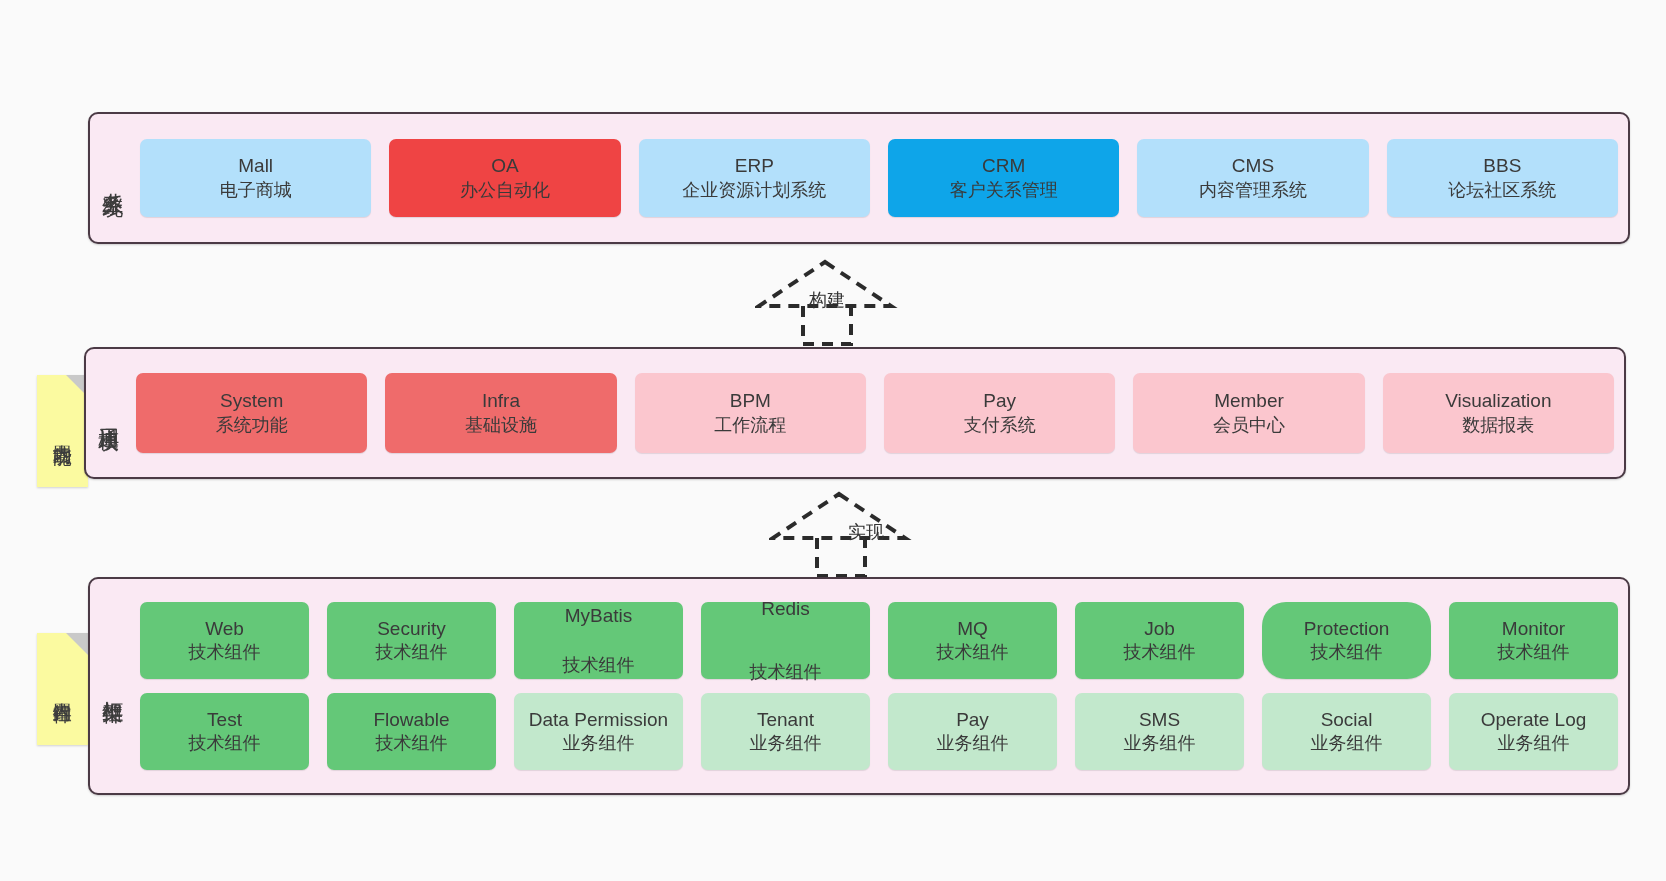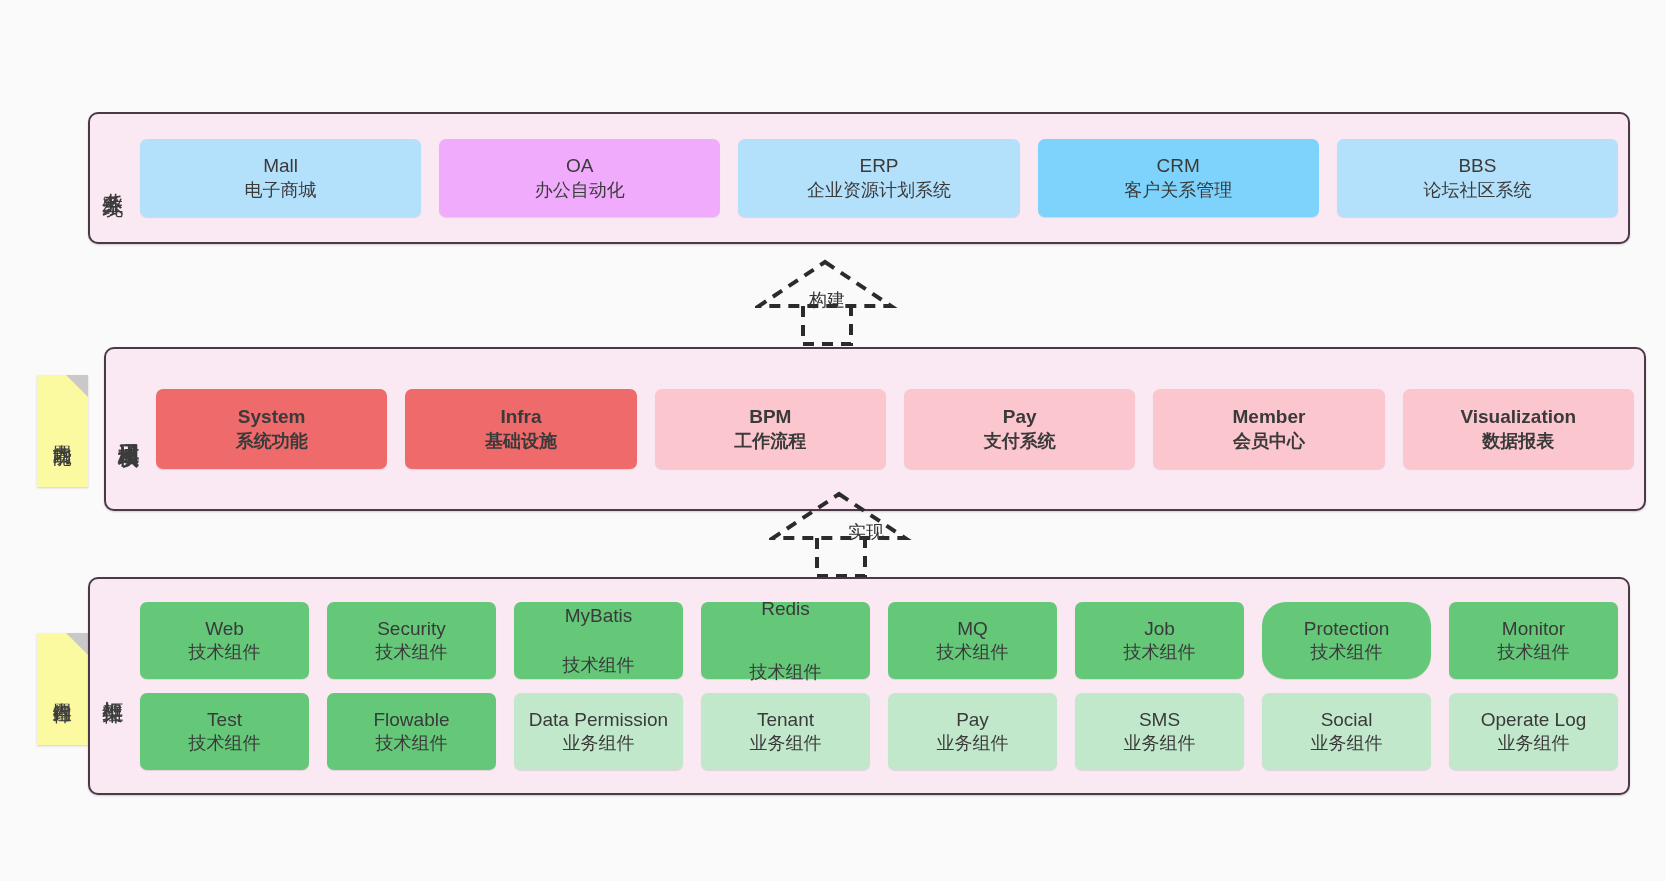--- a/index.html
+++ b/index.html
@@ -121,31 +121,35 @@
 <div class="canvas">
 
   <div class="layer" id="layer-business" style="left:88px;top:112px;width:1542px;height:132px;">
     <div class="layer-label">业务系统</div>
     <div class="layer-body">
       <div class="row" id="row-business">
           <div class="card h-sys" style="background: rgb(179, 224, 251);">
             <div class="t1">Mall</div>
             <div class="t2">电子商城</div>
           </div>
-          <div class="card h-sys" style="background: #f0abfc;">
+          <div class="card h-sys" style="background: #ef4444;">
             <div class="t1">OA</div>
             <div class="t2">办公自动化</div>
           </div>
           <div class="card h-sys" style="background: rgb(179, 224, 251);">
             <div class="t1">ERP</div>
             <div class="t2">企业资源计划系统</div>
           </div>
-          <div class="card h-sys" style="background: #7dd3fc;">
+          <div class="card h-sys" style="background: #0ea5e9;">
             <div class="t1">CRM</div>
             <div class="t2">客户关系管理</div>
+          </div>
+          <div class="card h-sys" style="background: rgb(179, 224, 251);">
+            <div class="t1">CMS</div>
+            <div class="t2">内容管理系统</div>
           </div>
           <div class="card h-sys" style="background: rgb(179, 224, 251);">
             <div class="t1">BBS</div>
             <div class="t2">论坛社区系统</div>
           </div>
         </div>
     </div>
   </div>
 
   <div class="conn" style="left:755px;top:258px;width:150px;height:90px;">
@@ -154,21 +158,21 @@
       <path d="M48 48 L48 86 L96 86 L96 48" fill="none" stroke="#2b2b2b" stroke-width="4" stroke-dasharray="11 8"></path>
     </svg>
     <span class="lbl" style="left:54px;top:30px;">构建</span>
   </div>
 
   <div class="note" style="left:37px;top:375px;width:51px;height:112px;">
     <span class="fold"></span>
     <span>内置功能</span>
   </div>
 
-  <div class="layer" id="layer-common" style="left:104px;top:347px;width:1542px;height:164px;font-weight:bold;">
+  <div class="layer" id="layer-common" style="left:84px;top:347px;width:1542px;height:132px;">
     <div class="layer-label">通用模块</div>
     <div class="layer-body">
       <div class="row" id="row-common">
           <div class="card h-mod" style="background: rgb(239, 107, 107);">
             <div class="t1">System</div>
             <div class="t2">系统功能</div>
           </div>
           <div class="card h-mod" style="background: rgb(239, 107, 107); border-radius: 7px;">
             <div class="t1">Infra</div>
             <div class="t2">基础设施</div>

